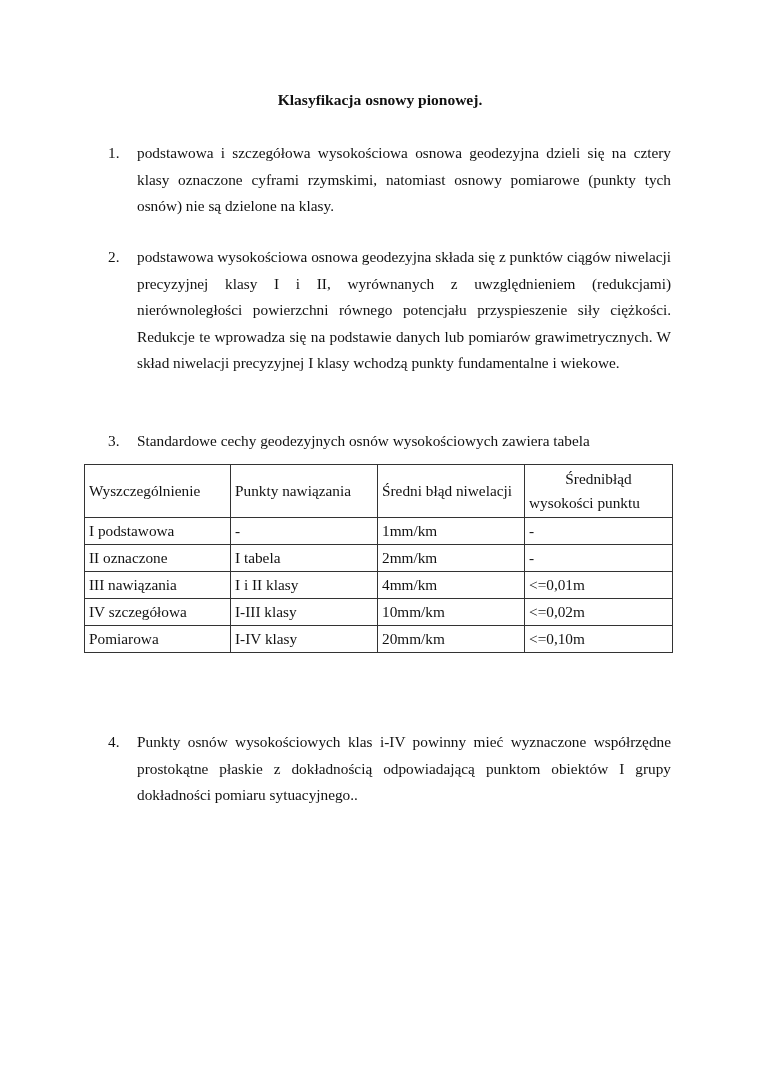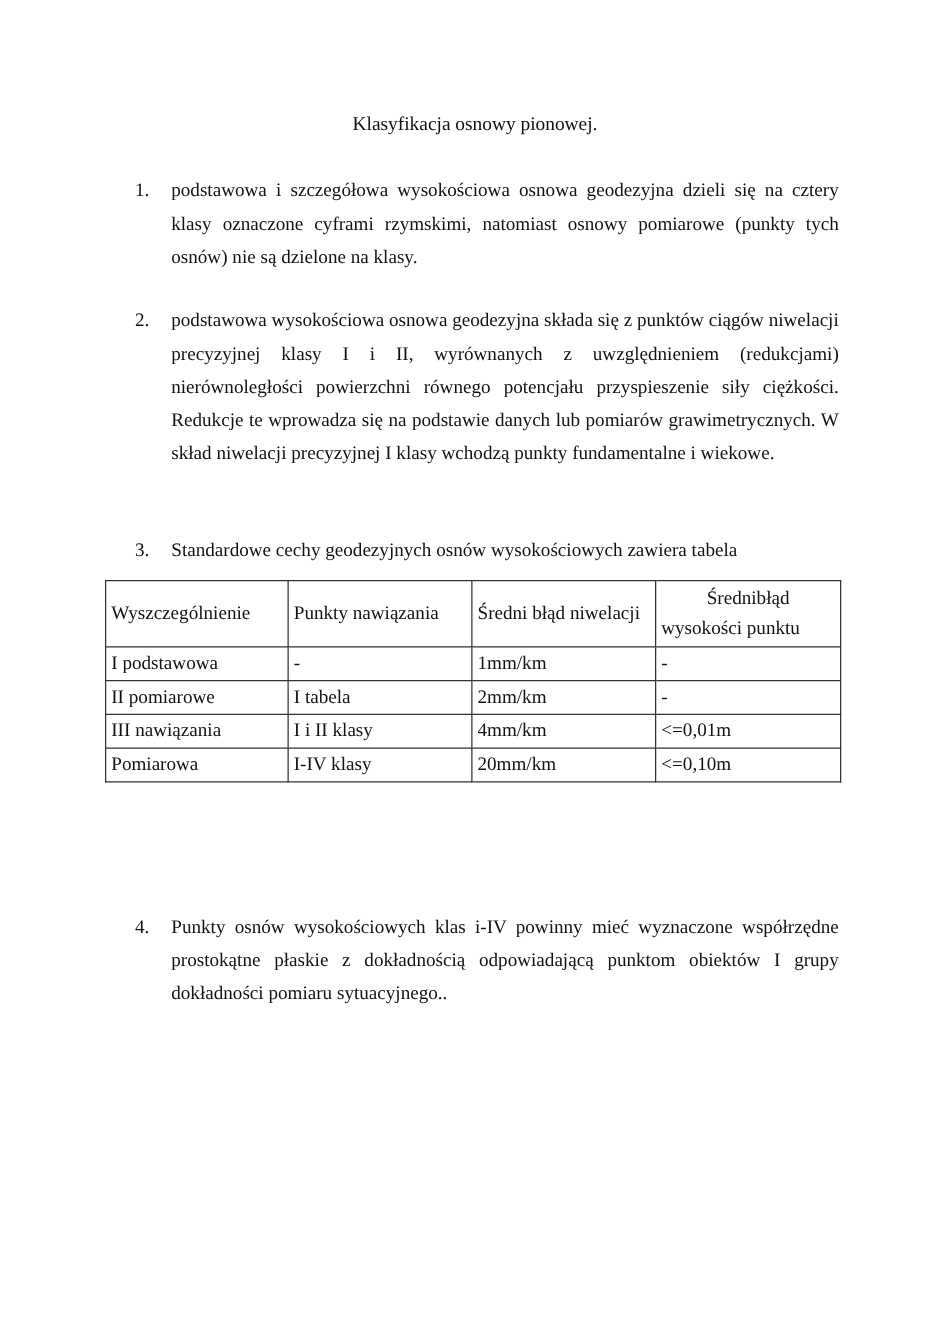--- a/index.html
+++ b/index.html
@@ -1,19 +1,19 @@
 <!DOCTYPE html>
 <html><head>
 <meta charset="utf-8">
 <style>
   html, body { margin: 0; padding: 0; background: #ffffff; }
   body { width: 760px; height: 1075px; position: relative; overflow: hidden;
          font-family: "Liberation Serif", serif; color: #111; font-size: 15.3px; }
   .title { position: absolute; top: 91px; left: 0; width: 760px; text-align: center;
-           font-weight: normal; font-size: 15.5px; }
+           font-weight: bold; font-size: 15.5px; }
   .item { position: absolute; left: 108px; width: 563px; line-height: 26.5px; }
   .item .num { position: absolute; left: 0; top: 0; }
   .item .text { margin-left: 29px; text-align: justify; }
   #item1 { top: 140px; }
   #item2 { top: 244px; }
   #item3 { top: 428px; }
   #item4 { top: 729px; }
   table.std { position: absolute; top: 464px; left: 84px; border-collapse: collapse;
               font-size: 15.3px; }
   table.std td { border: 1px solid #333; padding: 0 4px; vertical-align: middle;
@@ -62,30 +62,36 @@
       <div>wysokości punktu</div>
     </td>
   </tr>
   <tr>
     <td>I podstawowa</td>
     <td>-</td>
     <td>1mm/km</td>
     <td>-</td>
   </tr>
   <tr>
-    <td>II pomiarowe</td>
+    <td>II oznaczone</td>
     <td>I tabela</td>
     <td>2mm/km</td>
     <td>-</td>
   </tr>
   <tr>
     <td>III nawiązania</td>
     <td>I i II klasy</td>
     <td>4mm/km</td>
     <td>&lt;=0,01m</td>
+  </tr>
+  <tr>
+    <td>IV szczegółowa</td>
+    <td>I-III klasy</td>
+    <td>10mm/km</td>
+    <td>&lt;=0,02m</td>
   </tr>
   <tr>
     <td>Pomiarowa</td>
     <td>I-IV klasy</td>
     <td>20mm/km</td>
     <td>&lt;=0,10m</td>
   </tr>
 </tbody>
   </table>
 

